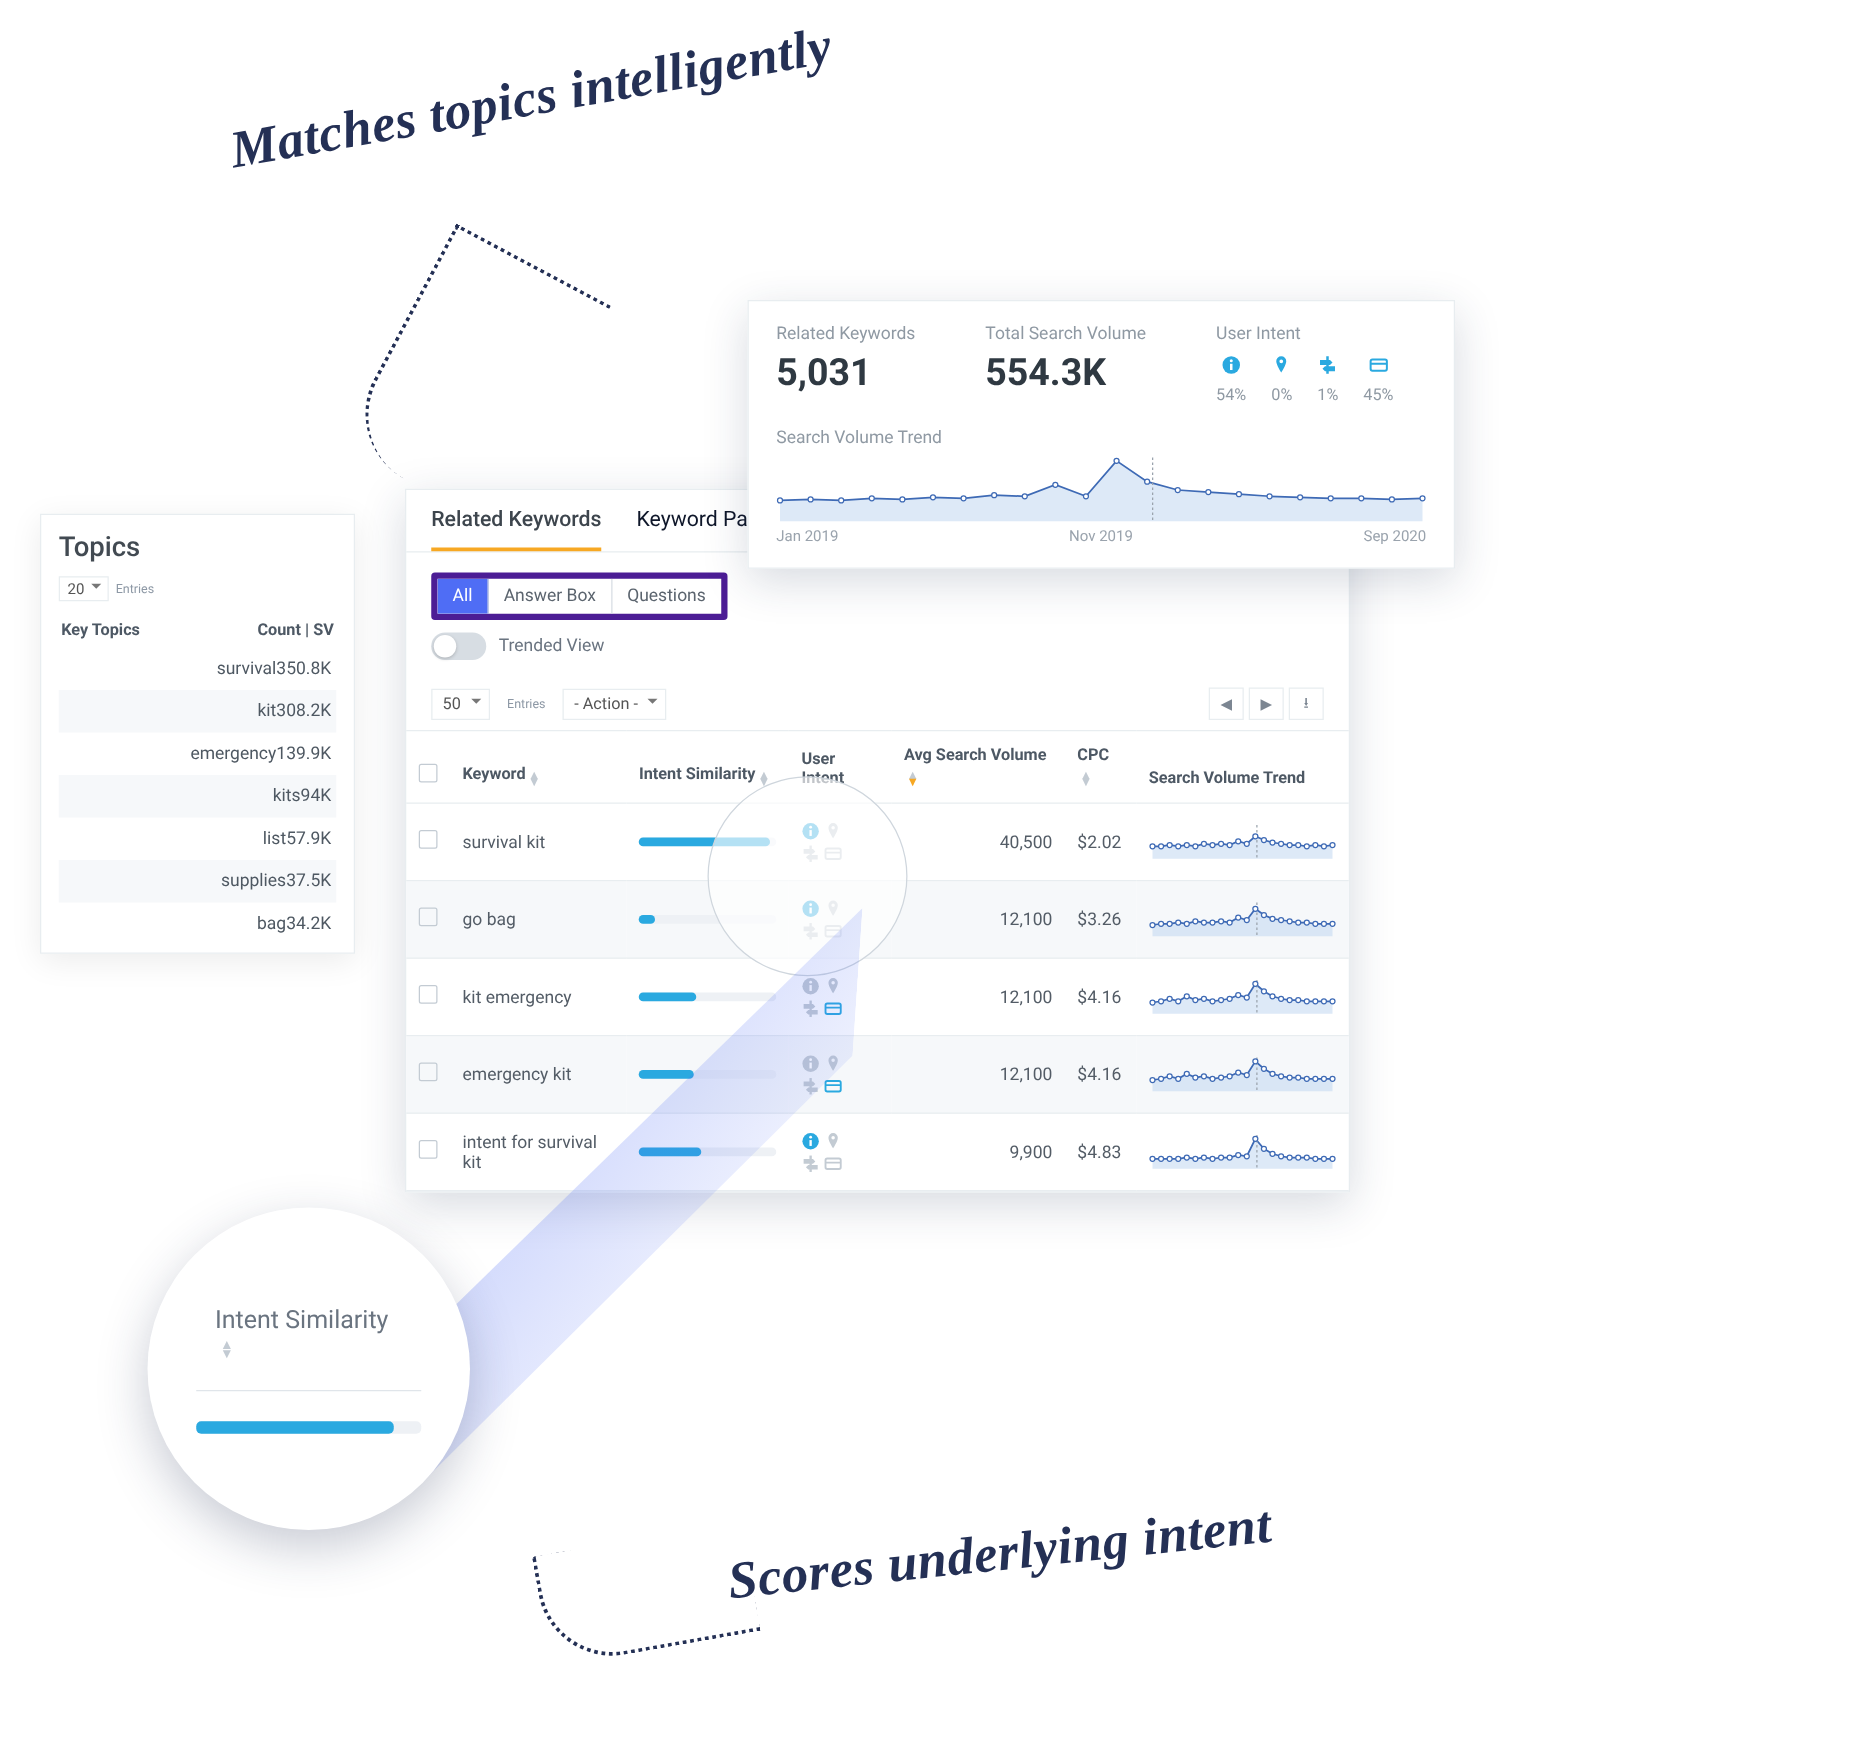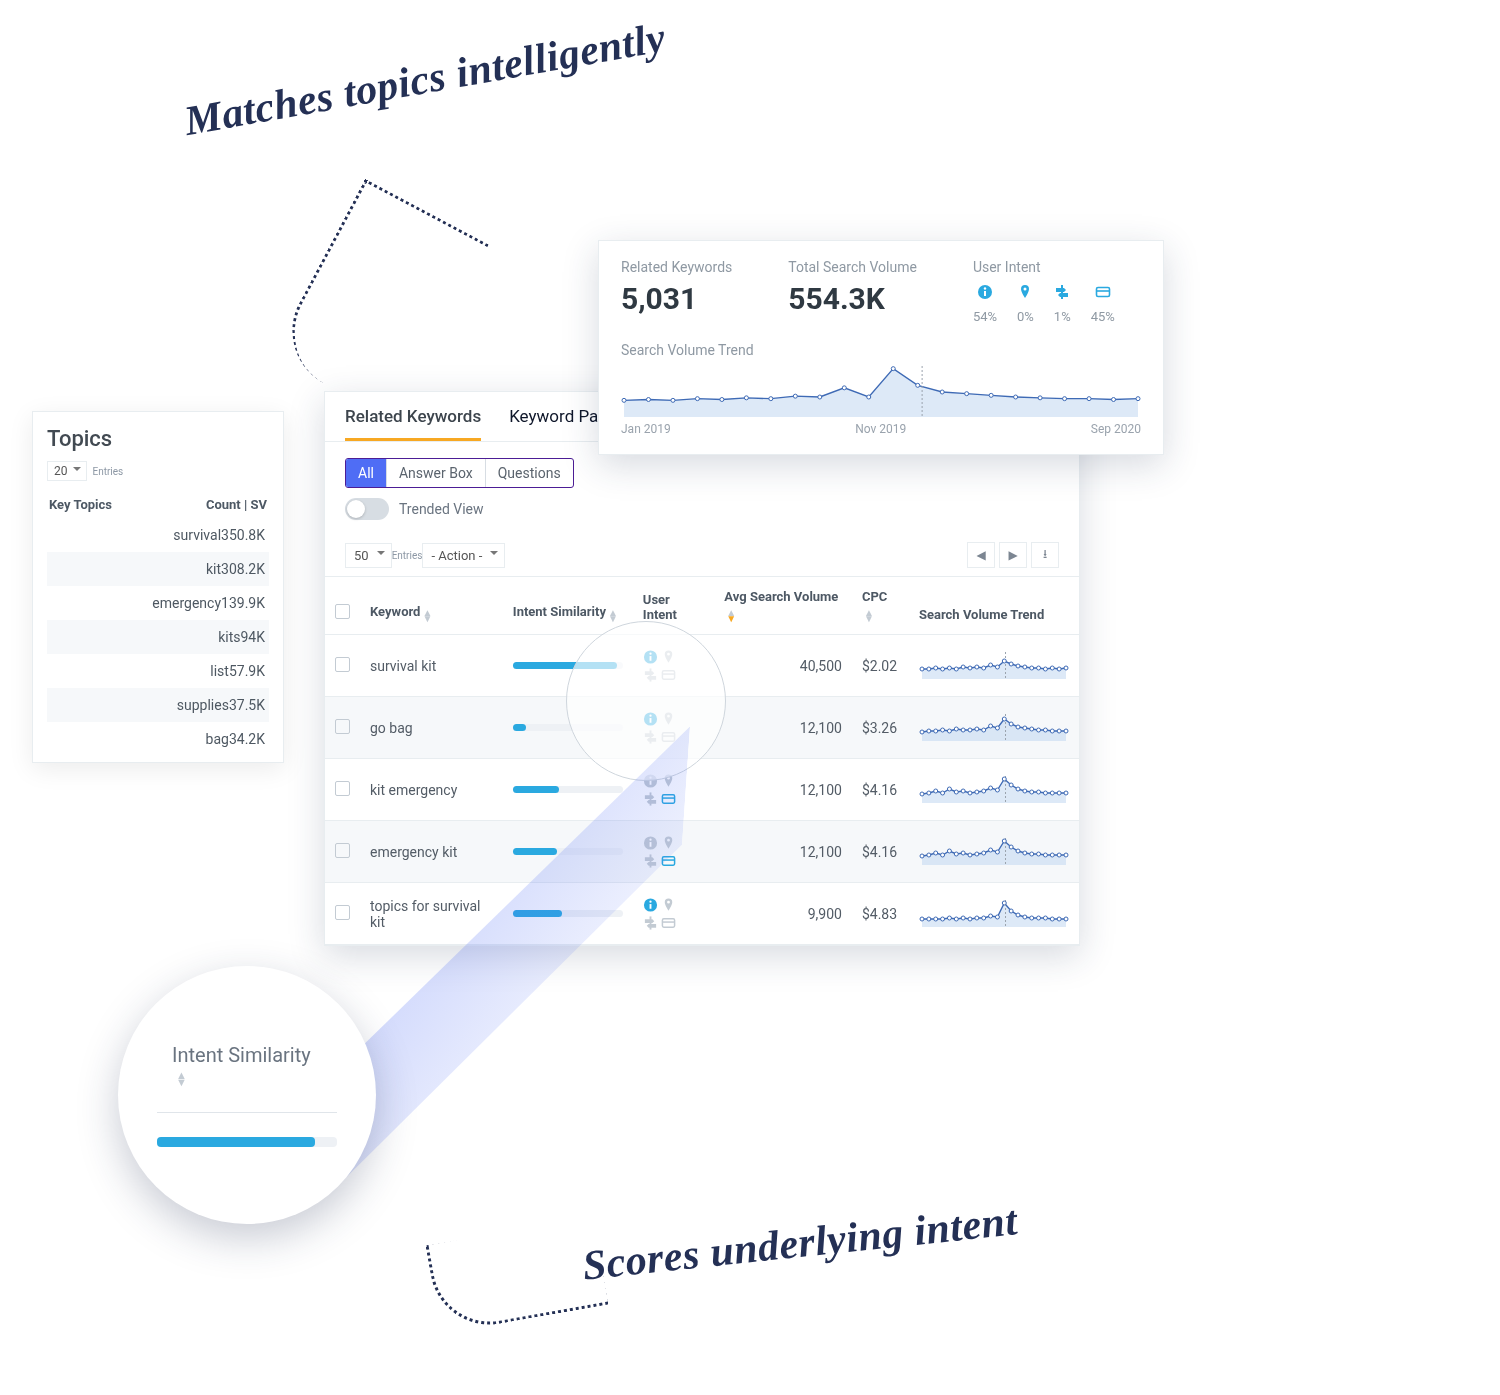--- a/index.html
+++ b/index.html
@@ -33,30 +33,30 @@
   .t-head .right{font-weight:700}
   .t-row{display:flex;justify-content:flex-end;padding:9px 4px;font-size:14px;color:#4e5862}
   .t-row:nth-child(even){background:var(--row-alt)}
 
   
   .main{position:absolute;left:324px;top:391px;width:756px;background:#fff;border:1px solid var(--border);box-shadow:0 10px 34px rgba(36,48,85,.18)}
   .tabs{display:flex;gap:28px;padding:14px 20px 0;border-bottom:1px solid var(--border)}
   .tab{font-size:17px;color:#0f172a;padding-bottom:12px;cursor:pointer}
   .tab.active{color:#3d454d;border-bottom:3px solid var(--accent2);font-weight:500}
   .filters{display:flex;align-items:center;gap:14px;padding:16px 20px 6px}
-  .pillset{display:flex;border:1px solid #4c1d95;border-radius:3px;overflow:hidden}
+  .pillset{display:flex;border:5px solid #4c1d95;border-radius:3px;overflow:hidden}
   .pill{padding:6px 12px;font-size:14px;color:#5b646e;cursor:pointer;border-right:1px solid #d7dde3}
   .pill:last-child{border-right:none}
   .pill.active{background:#4f6df5;color:#fff}
   .toggle-row{display:flex;align-items:center;gap:10px;padding:4px 20px 14px}
   .toggle{width:44px;height:22px;border-radius:11px;background:#d7dde3;position:relative}
   .toggle::after{content:"";width:18px;height:18px;border-radius:50%;background:#fff;position:absolute;left:2px;top:2px;box-shadow:0 1px 3px rgba(0,0,0,.2)}
   .toggle-lbl{font-size:14px;color:#6a7480}
 
-  .controls{display:flex;align-items:center;padding:8px 20px}
+  .controls{display:flex;align-items:center;gap:14px;padding:8px 20px}
   .sel{border:1px solid var(--border);padding:4px 22px 4px 8px;font-size:13px;color:#555;position:relative;background:#fff}
   .sel::after{content:"";position:absolute;right:6px;top:50%;transform:translateY(-50%);border:4px solid transparent;border-top-color:#777}
   .spacer{flex:1}
   .pager{display:flex;gap:4px}
   .pg-btn{width:28px;height:26px;border:1px solid var(--border);display:flex;align-items:center;justify-content:center;color:#7c8692;cursor:pointer;font-size:12px}
 
   
   .grid{width:100%;border-collapse:collapse}
   .grid th{font-size:13px;color:#4d5864;font-weight:700;text-align:left;padding:12px 10px;border-top:1px solid var(--border);border-bottom:1px solid var(--border);vertical-align:bottom}
   .grid td{font-size:14px;color:#535c66;padding:14px 10px;border-bottom:1px solid var(--border);vertical-align:middle}
@@ -467,21 +467,21 @@
               <circle cx="119.57142857142857" cy="18" r="2" fill="#fff" stroke="#3e6ab5" stroke-width="1"></circle>
               <circle cx="126.42857142857143" cy="19" r="2" fill="#fff" stroke="#3e6ab5" stroke-width="1"></circle>
               <circle cx="133.28571428571428" cy="19" r="2" fill="#fff" stroke="#3e6ab5" stroke-width="1"></circle>
               <circle cx="140.14285714285714" cy="19" r="2" fill="#fff" stroke="#3e6ab5" stroke-width="1"></circle>
               <circle cx="147" cy="19" r="2" fill="#fff" stroke="#3e6ab5" stroke-width="1"></circle>
             </svg>
           </td>
         </tr>
         <tr>
     <td><span class="cbx"></span></td>
-    <td>topics for survival kit</td>
+    <td>intent for survival kit</td>
     <td>
             <div class="bar">
               <i style="width:45%"></i>
             </div>
           </td>
     <td>
             <div class="intent-icons">
               <span class="ii on">
                 <svg width="16" height="16" viewBox="0 0 16 16">
                   <circle cx="8" cy="8" r="7" fill="currentColor"></circle>

